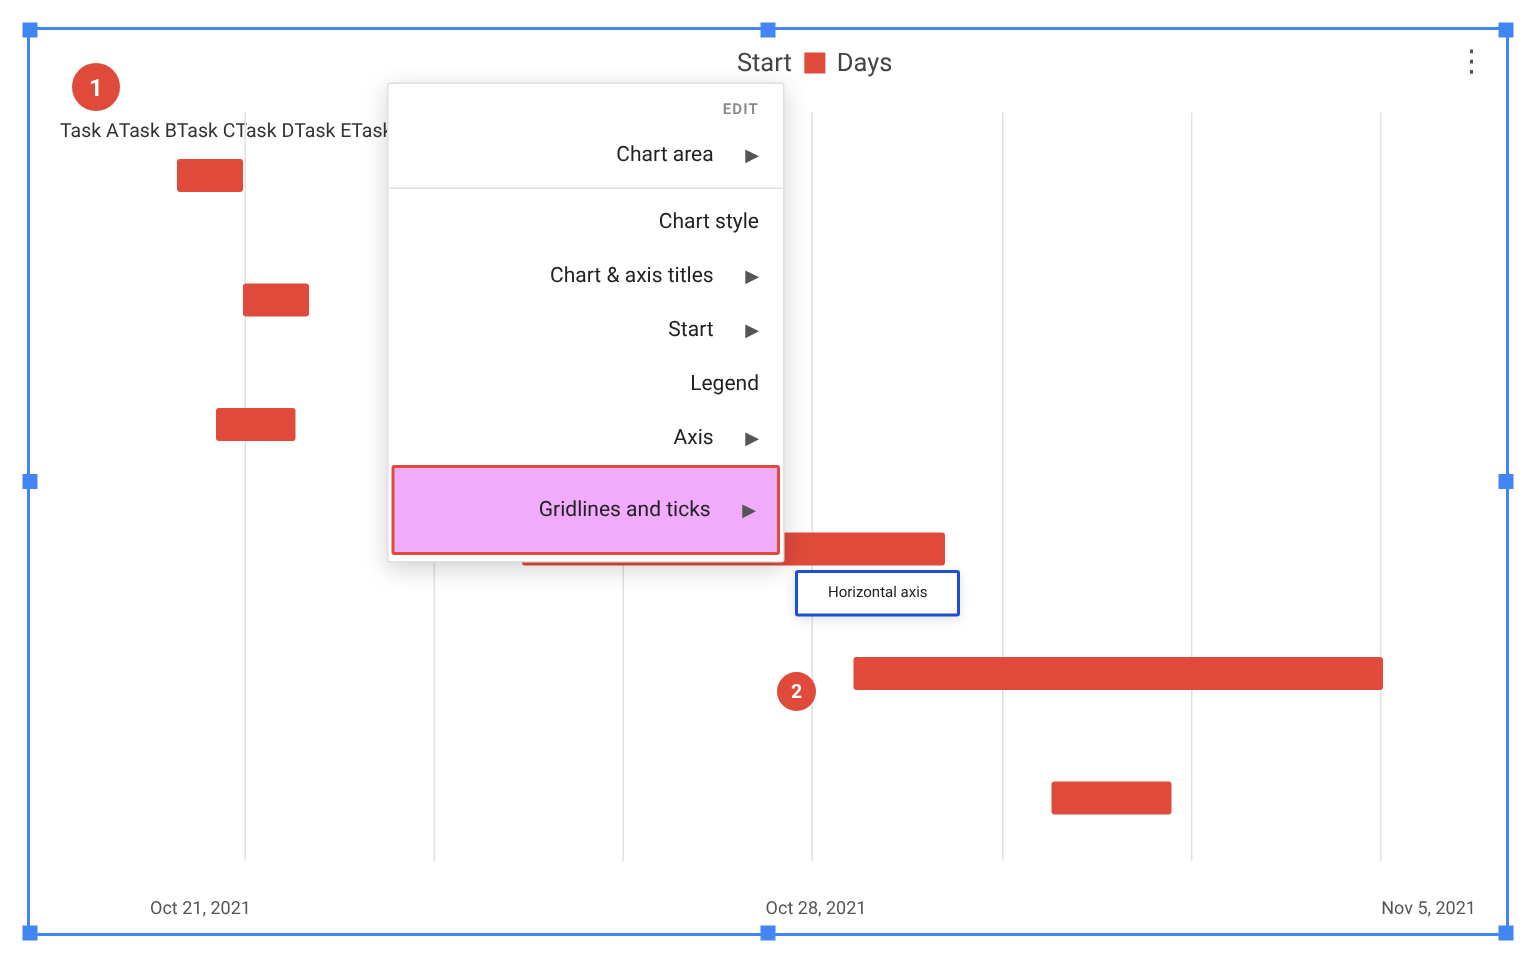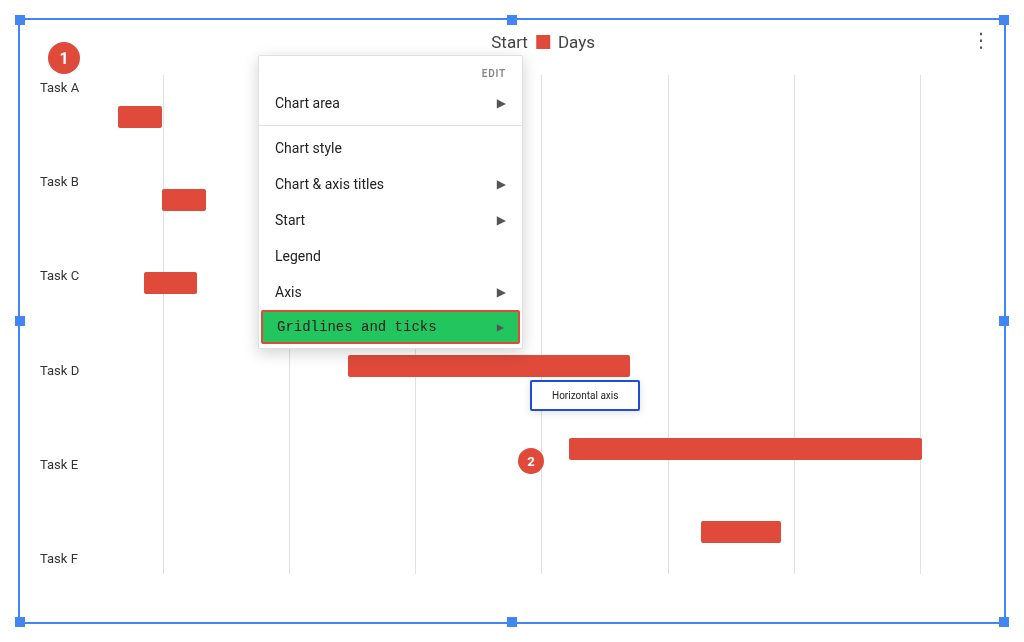--- a/index.html
+++ b/index.html
@@ -89,21 +89,21 @@
       z-index: 20;
     }
 
     
     .y-axis {
       position: absolute;
       left: 20px;
       top: 60px;
       bottom: 56px;
       display: flex;
-      flex-direction: column;
+      flex-direction: row;
       justify-content: space-between;
     }
     .y-label {
       font-size: 13px;
       color: #333;
     }
 
     
     .plot-area {
       position: absolute;
@@ -185,33 +185,33 @@
 
     .menu-divider {
       height: 1px;
       background: #e0e0e0;
       margin: 4px 0;
     }
 
     .menu-item {
       display: flex;
       align-items: center;
-      justify-content: space-between;
+      justify-content: flex-end;
       padding: 10px 16px;
       font-size: 14px;
       color: #222;
       cursor: pointer;
+      gap: 21px;
     }
     .menu-item.highlighted {
-      background: #22c55e;
+      background: #f0abfc;
       border: 2px solid #e04a3a;
       border-radius: 2px;
       margin: 0 2px;
-      padding: 7px 14px;
-      font-family: Liberation Mono, monospace;
+      padding: 20px 14px;
     }
 
     .menu-item-arrow {
       font-size: 12px;
       color: #555;
     }
 
     
     .submenu-popup {
       position: absolute;
@@ -307,20 +307,25 @@
       <div class="bar" style="left: 28%; width: 32%;"></div>
     </div>
     <div class="bar-row">
       <div class="bar" style="left: 53%; width: 40%;"></div>
     </div>
     <div class="bar-row">
       <div class="bar" style="left: 68%; width: 9%;"></div>
     </div>
   </div>
 
+  <div class="x-axis">
+    <span>Oct 21, 2021</span>
+    <span>Oct 28, 2021</span>
+    <span>Nov 5, 2021</span>
+  </div>
 </div>
 
 <div class="context-menu">
   <div class="menu-section-label">EDIT</div>
 
   <div class="menu-item">
     <span>Chart area</span>
     <span class="menu-item-arrow">▶</span>
   </div>
 

